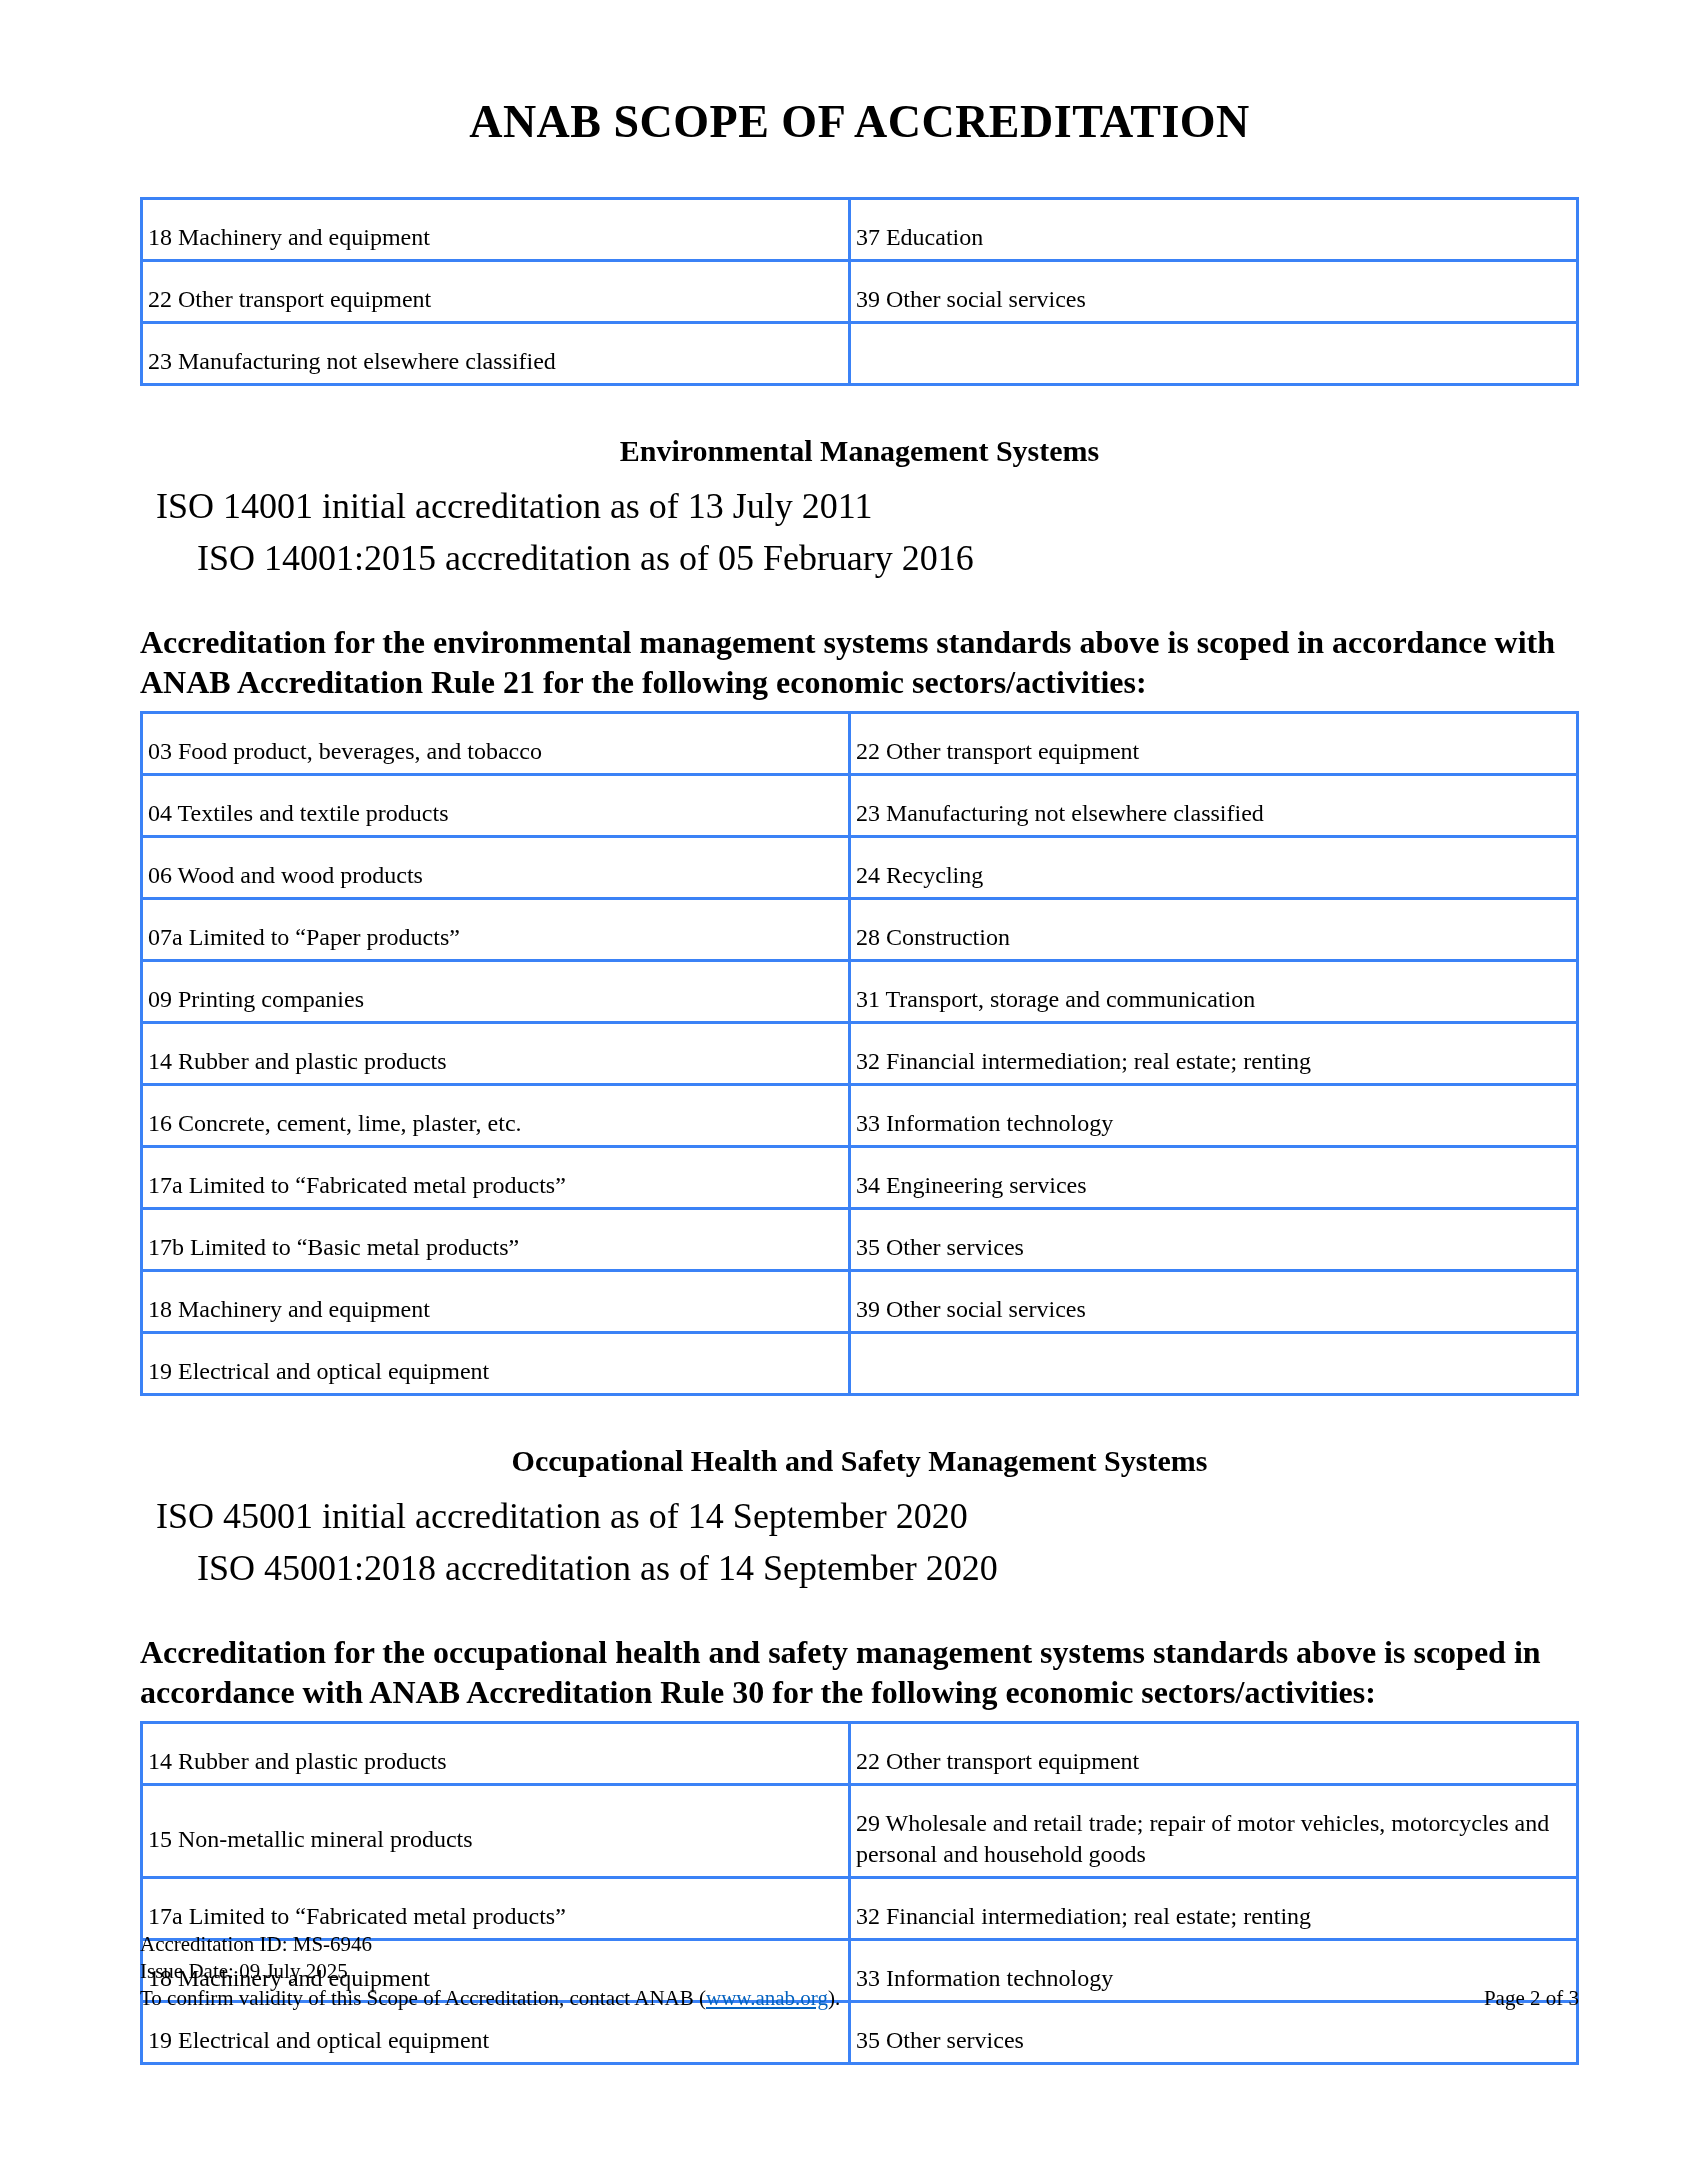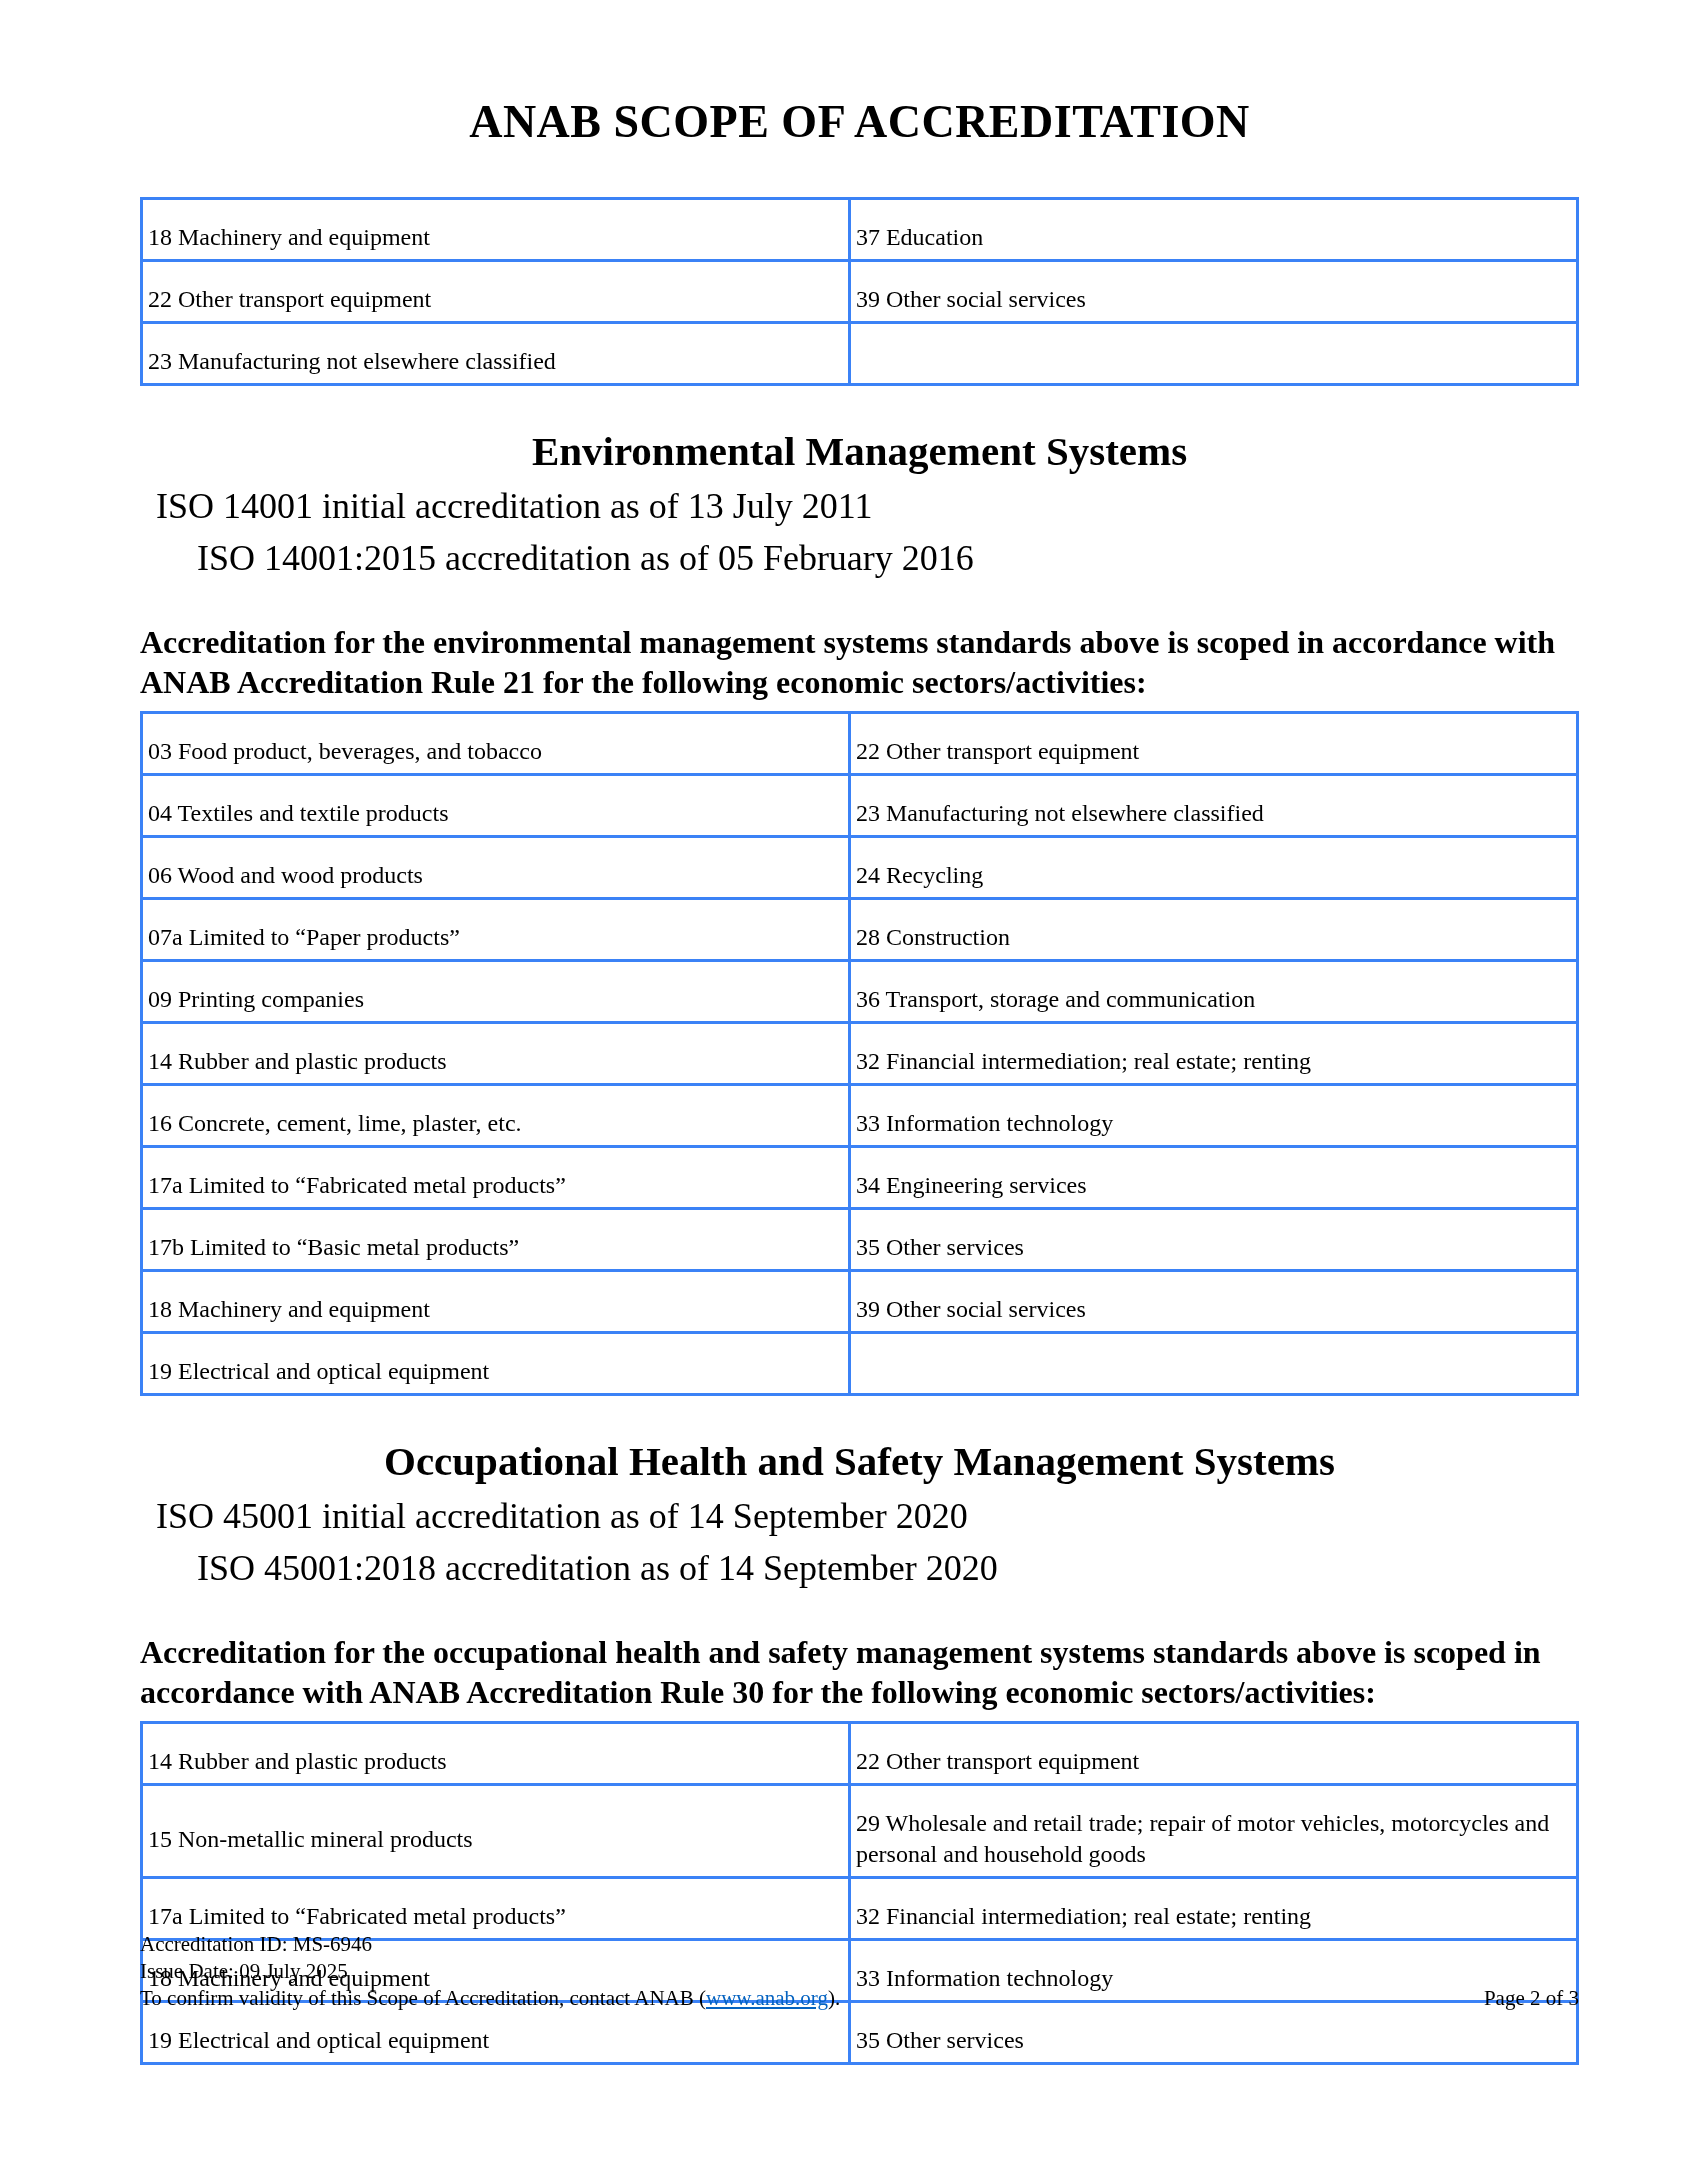--- a/index.html
+++ b/index.html
@@ -42,21 +42,21 @@
     font-size: 24px;
     line-height: 31px;
     word-wrap: break-word;
   }
   td.col-left  { width: 49.3%; }
   td.col-right { width: 50.7%; }
   .section-heading {
     margin: 0;
     margin-top: 42px;
     margin-bottom: 0;
-    font-size: 41px;
+    font-size: 30px;
     line-height: 46px;
     font-weight: bold;
     text-align: center;
   }
   .iso-line {
     margin: 16px;
     margin-top: 14px;
     font-size: 36px;
     line-height: 36px;
   }
@@ -132,21 +132,21 @@
         <tr>
           <td class="col-left">06 Wood and wood products</td>
           <td class="col-right">24 Recycling</td>
         </tr>
         <tr>
           <td class="col-left">07a Limited to “Paper products”</td>
           <td class="col-right">28 Construction</td>
         </tr>
         <tr>
           <td class="col-left">09 Printing companies</td>
-          <td class="col-right">36 Transport, storage and communication</td>
+          <td class="col-right">31 Transport, storage and communication</td>
         </tr>
         <tr>
           <td class="col-left">14 Rubber and plastic products</td>
           <td class="col-right">32 Financial intermediation; real estate; renting</td>
         </tr>
         <tr>
           <td class="col-left">16 Concrete, cement, lime, plaster, etc.</td>
           <td class="col-right">33 Information technology</td>
         </tr>
         <tr>

